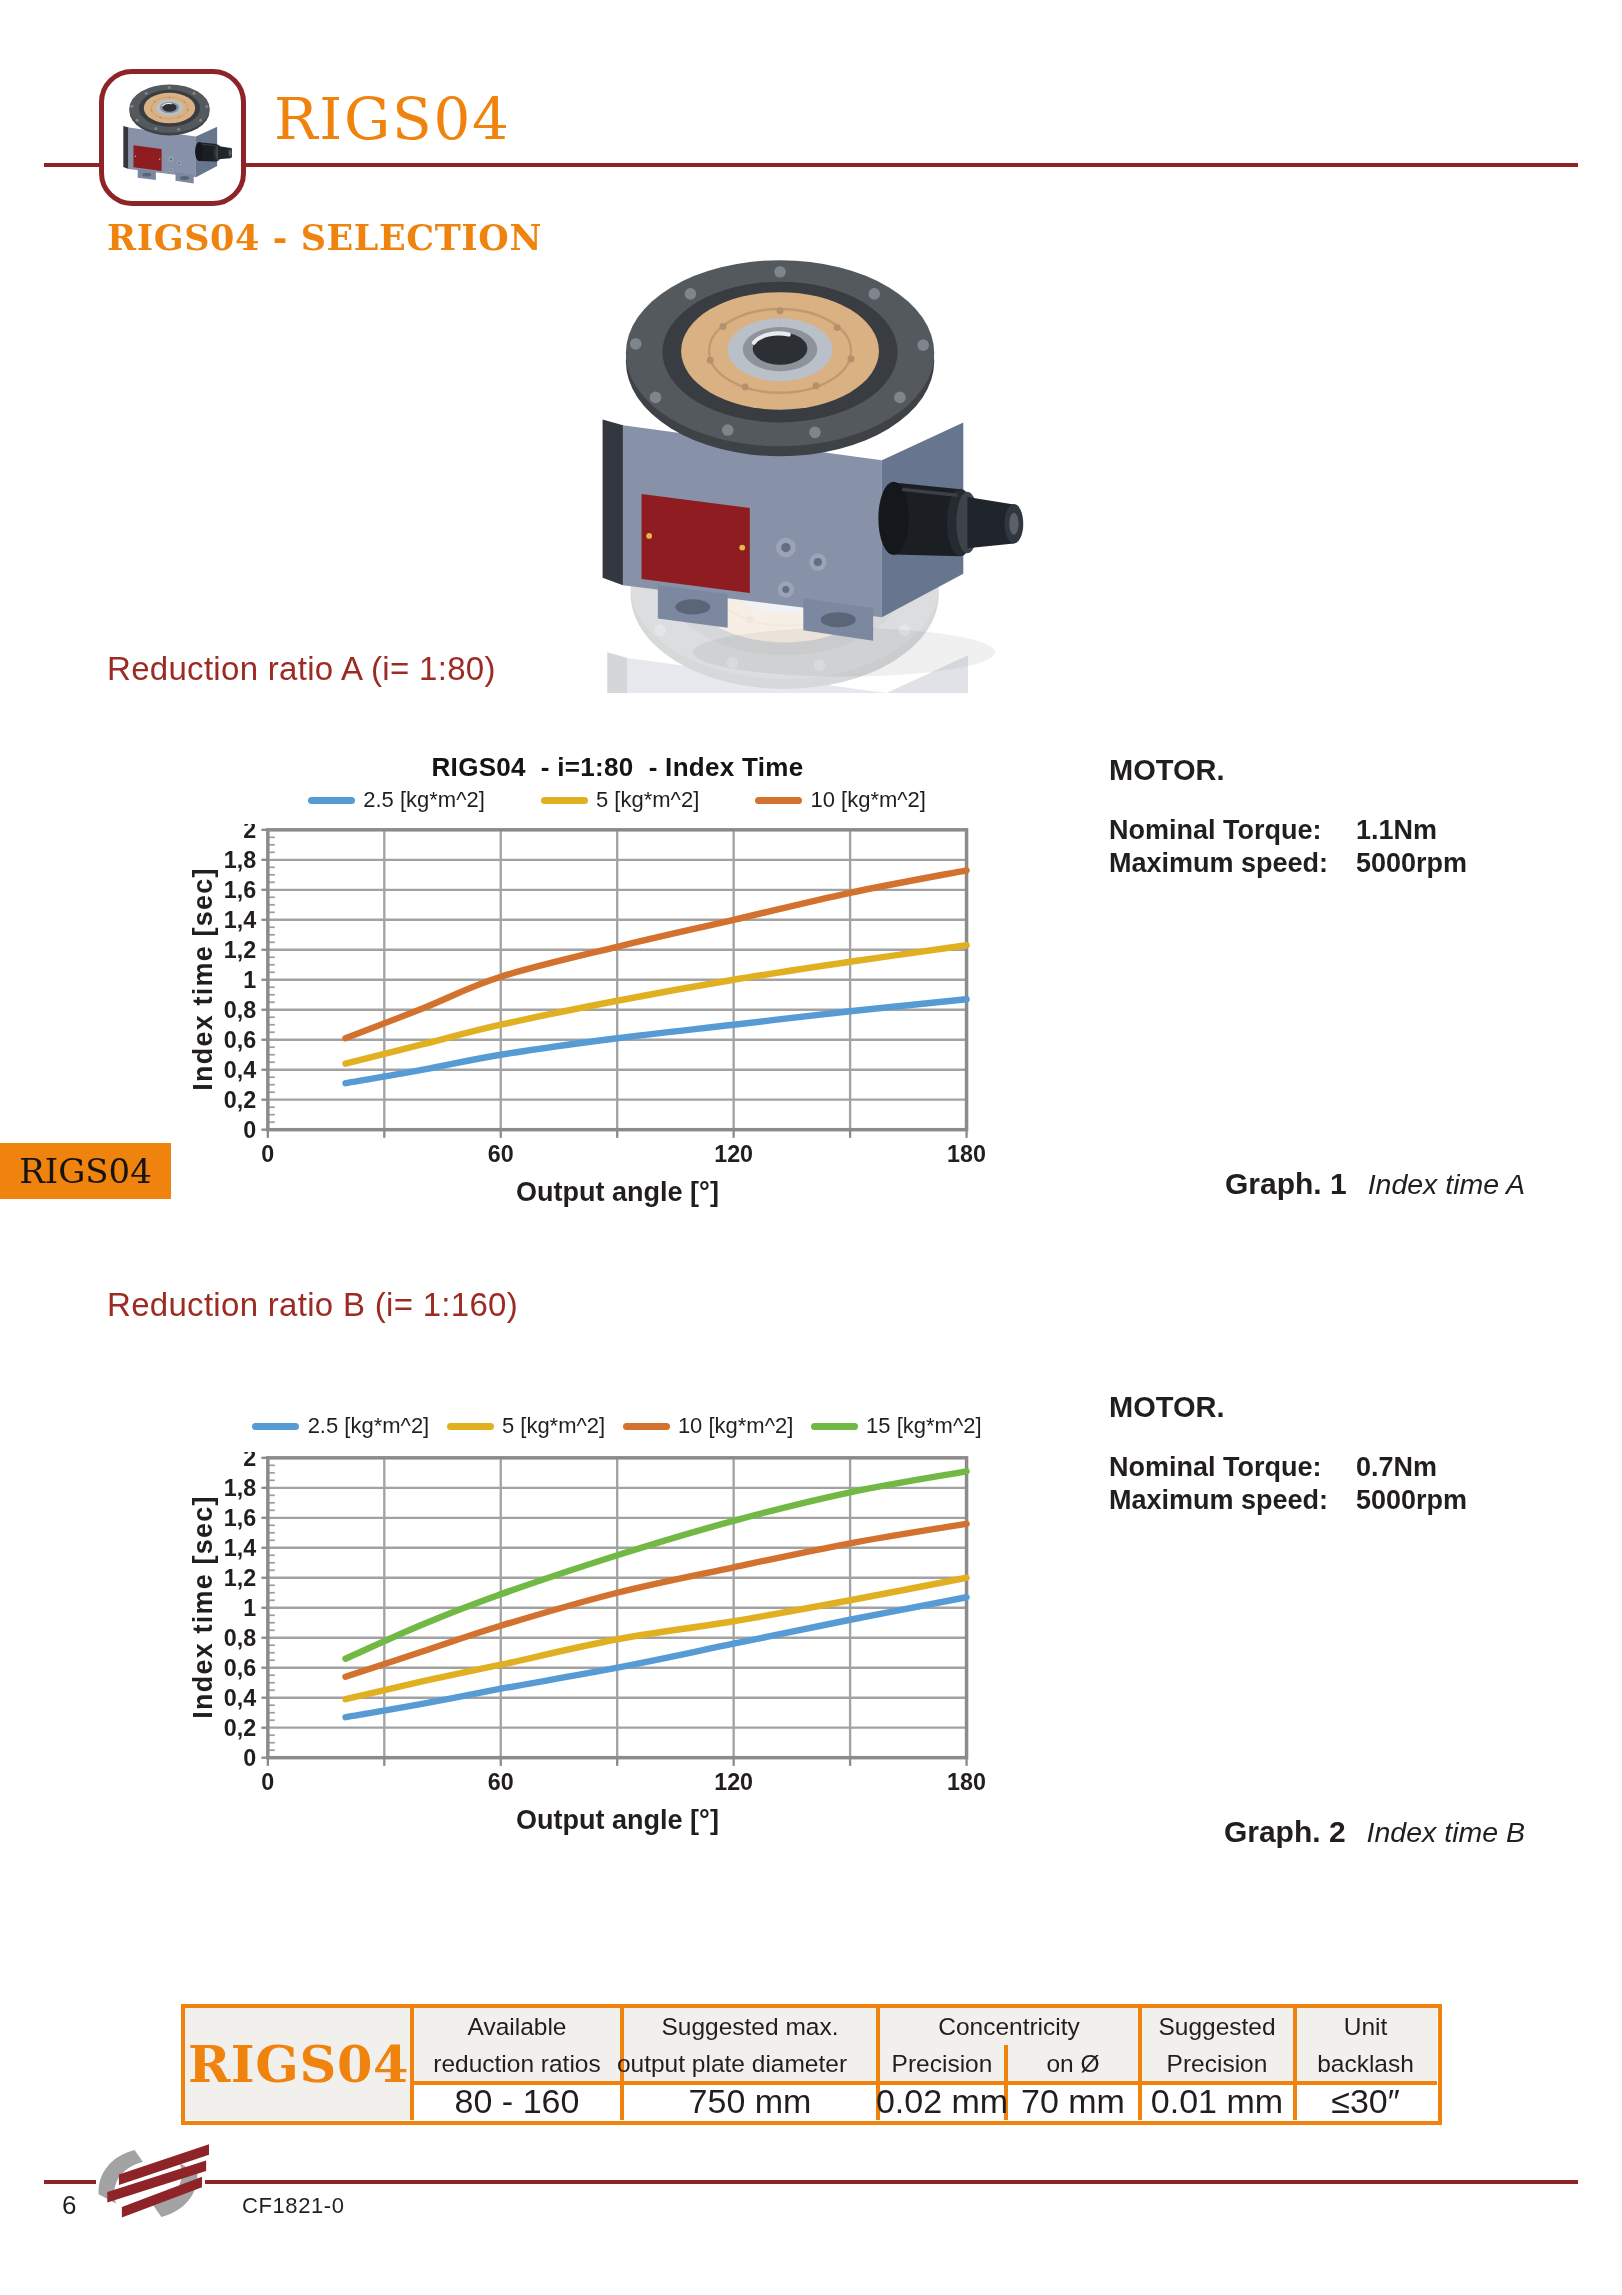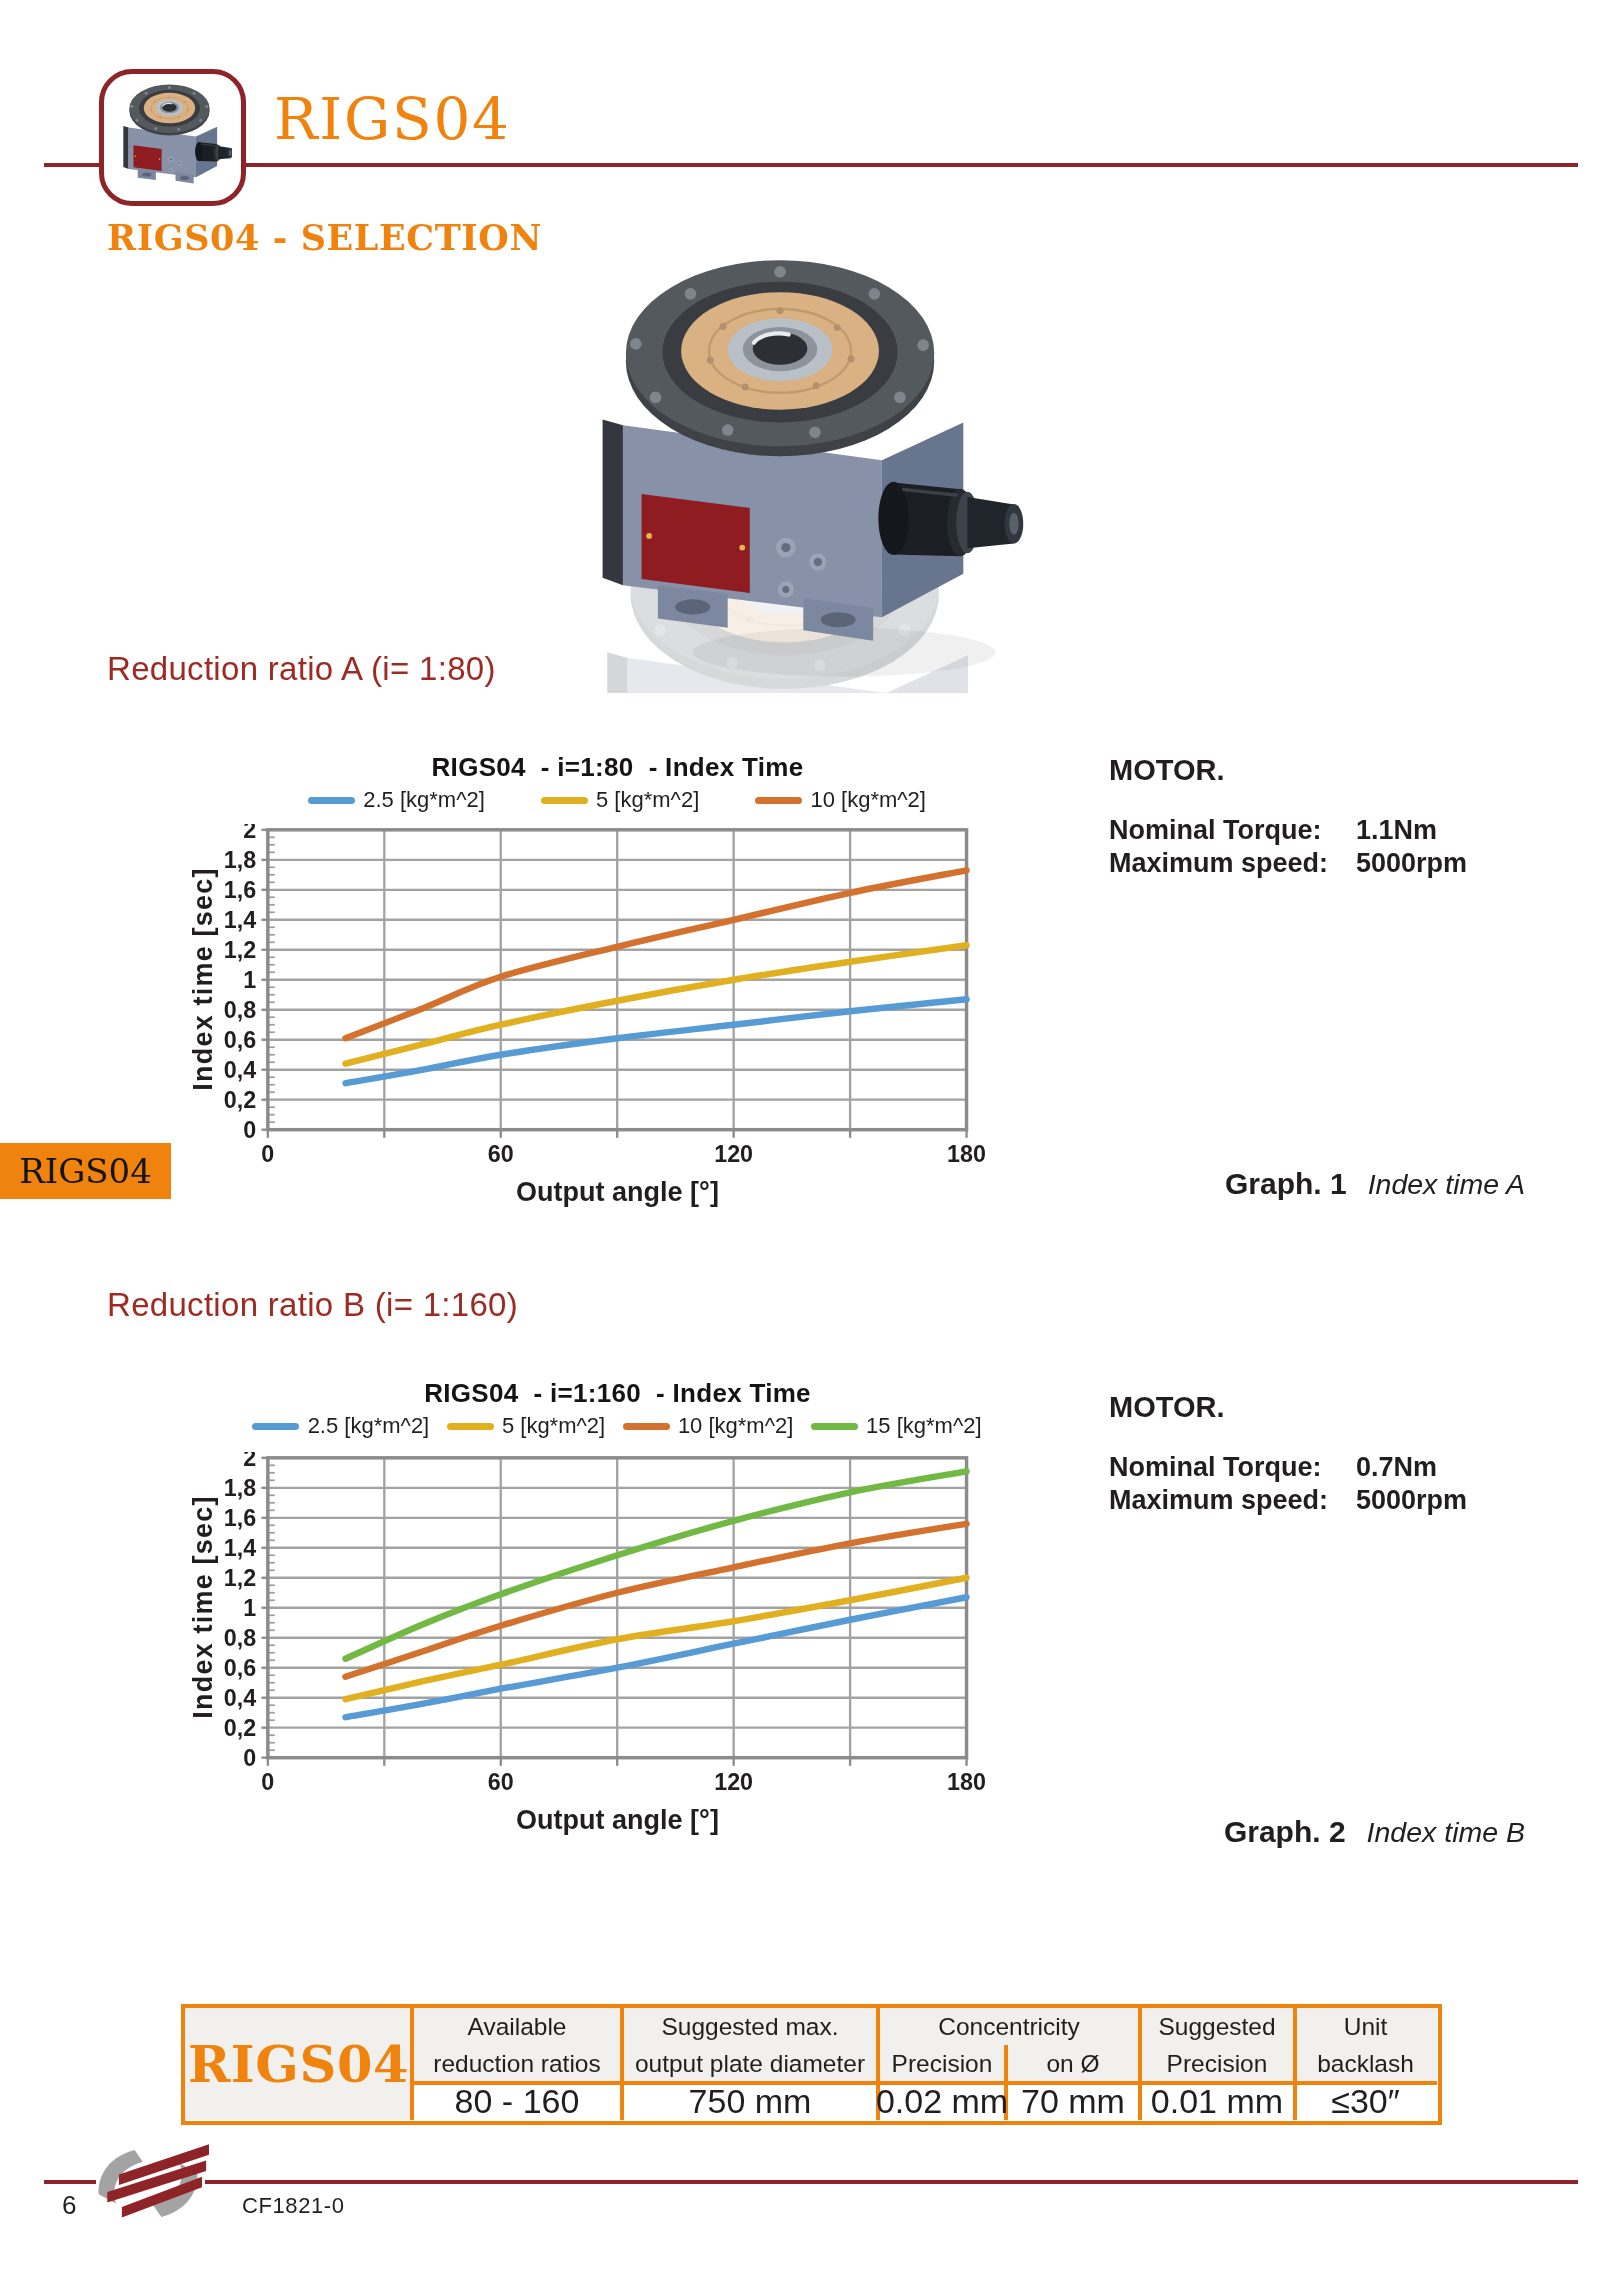--- a/index.html
+++ b/index.html
@@ -287,21 +287,20 @@
   </div>
 
   <div class="caption" id="caption-a">
     <span class="cap-bold">Graph. 1</span>
     <span class="cap-text">Index time A</span>
   </div>
 
   <div class="side-tab">RIGS04</div>
 
   <div class="sec-heading" id="heading-b">Reduction ratio B (i= 1:160)</div>
-  <div class="chart-title" id="chart-title-b">RIGS04  - i=1:160  - Index Time</div>
   <div class="chart-legend" id="legend-b">
       <span class="legend-item">
         <span class="legend-swatch" style="background: rgb(87, 155, 213);"></span>
         <span class="legend-label">2.5 [kg*m^2]</span>
       </span>
       <span class="legend-item">
         <span class="legend-swatch" style="background: rgb(224, 176, 33);"></span>
         <span class="legend-label">5 [kg*m^2]</span>
       </span>
       <span class="legend-item">
@@ -434,21 +433,21 @@
 
     <div class="brand-cell">RIGS04</div>
 
     <div class="tcell" style="left:227px;top:0;width:210px;height:37px;">Available</div>
     <div class="tcell" style="left:437px;top:0;width:256px;height:37px;">Suggested max.</div>
     <div class="tcell" style="left:693px;top:0;width:262px;height:37px;">Concentricity</div>
     <div class="tcell" style="left:955px;top:0;width:154px;height:37px;">Suggested</div>
     <div class="tcell" style="left:1109px;top:0;width:143px;height:37px;">Unit</div>
 
     <div class="tcell" style="left:227px;top:37px;width:210px;height:37px;">reduction ratios</div>
-    <div class="tcell" style="left:437px;top:37px;width:256px;height:37px;">output plate diameter</div>
+    <div class="tcell" style="left:419px;top:37px;width:256px;height:37px;">output plate diameter</div>
     <div class="tcell" style="left:693px;top:37px;width:128px;height:37px;">Precision</div>
     <div class="tcell" style="left:821px;top:37px;width:134px;height:37px;">on Ø</div>
     <div class="tcell" style="left:955px;top:37px;width:154px;height:37px;">Precision</div>
     <div class="tcell" style="left:1109px;top:37px;width:143px;height:37px;">backlash</div>
 
     <div class="tcell tval" style="left:227px;top:75px;width:210px;height:37px;">80 - 160</div>
     <div class="tcell tval" style="left:437px;top:75px;width:256px;height:37px;">750 mm</div>
     <div class="tcell tval" style="left:693px;top:75px;width:128px;height:37px;">0.02 mm</div>
     <div class="tcell tval" style="left:821px;top:75px;width:134px;height:37px;">70 mm</div>
     <div class="tcell tval" style="left:955px;top:75px;width:154px;height:37px;">0.01 mm</div>

